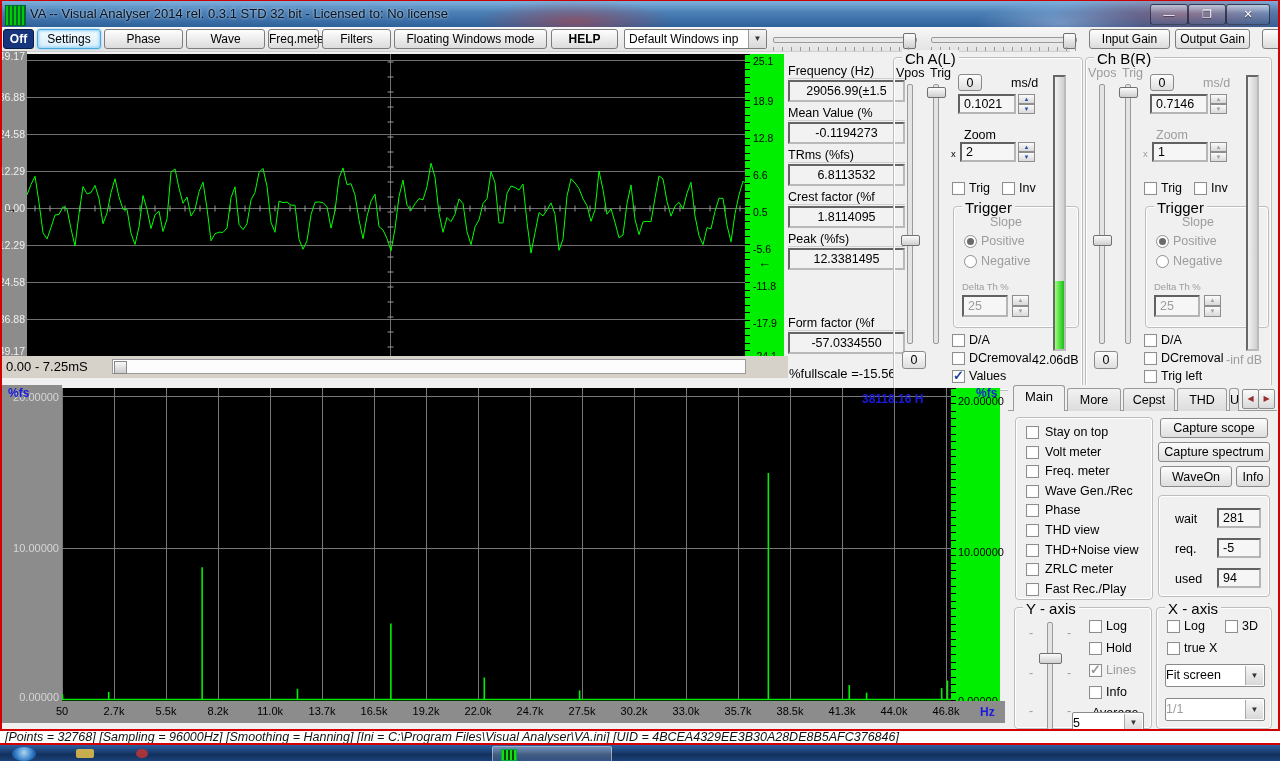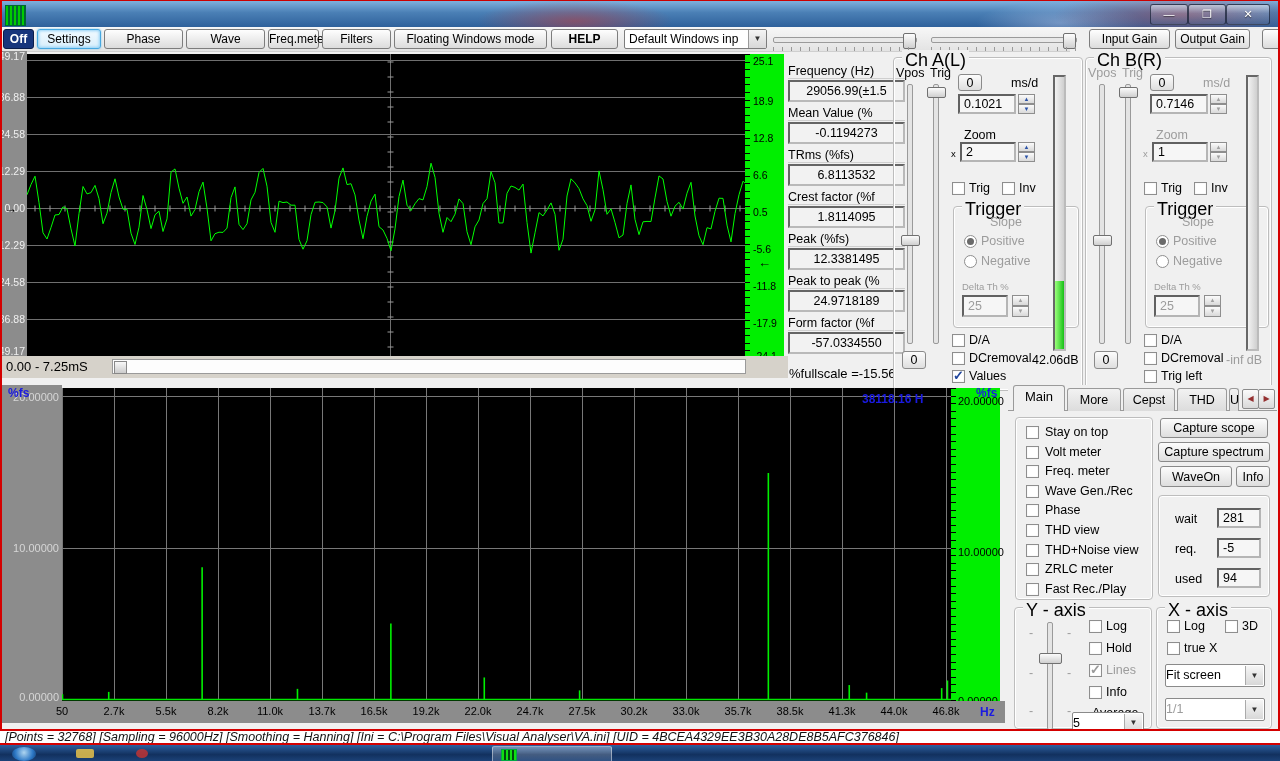--- a/index.html
+++ b/index.html
@@ -54,21 +54,21 @@
   #scope-scroll .thumb{position:absolute;left:1px;top:1px;width:11px;height:11px;background:linear-gradient(#f8f8f8,#ccc);border:1px solid #888;}
   #fullscale-label{position:absolute;left:789px;top:366px;font-size:13px;color:#000;white-space:nowrap;}
   
   #meas{position:absolute;left:788px;top:60px;width:117px;height:326px;overflow:hidden;}
   .meas-block{position:absolute;left:0;width:117px;}
   .meas-lbl{font-size:12.5px;color:#000;white-space:nowrap;overflow:hidden;border-bottom:1px solid #cfcfcf;}
   .meas-fld{margin-top:1px;height:18px;background:#f2f2f2;border:2px inset #b9b9b9;font-size:12.5px;
     text-align:center;line-height:18px;white-space:nowrap;overflow:hidden;}
   
   .gb{position:absolute;border:1px solid #bdbdbd;border-radius:4px;box-shadow:0 0 0 1px #fff inset;box-sizing:border-box;}
-  .gbt{position:absolute;top:-8px;left:8px;background:#f0f0f0;padding:0 3px;font-size:18px;color:#000;white-space:nowrap;}
+  .gbt{position:absolute;top:-8px;left:8px;background:#f0f0f0;padding:0 3px;font-size:15px;color:#000;white-space:nowrap;}
   .lbl{position:absolute;font-size:12.5px;color:#000;white-space:nowrap;}
   .dim{color:#9c9c9c;}
   .small{font-size:9.5px;}
   .fld{position:absolute;background:#f6f6f6;border:2px inset #b5b5b5;font-size:12.5px;line-height:16px;
        padding-left:4px;box-sizing:border-box;white-space:nowrap;overflow:hidden;}
   .spin{position:absolute;width:17px;}
   .spin div{height:50%;background:linear-gradient(#fbfbfb,#d9d9d9);border:1px solid #8e8e8e;box-sizing:border-box;
       font-size:6px;line-height:8px;text-align:center;color:#2b53a8;}
   .spin.dis div{color:#a0a0a0;}
   .cb{position:absolute;width:13px;height:13px;background:#fff;border:1px solid #8e8e8e;box-shadow:0 0 1px #ccc inset;box-sizing:border-box;}
@@ -118,20 +118,21 @@
   #task-active .ic{position:absolute;left:8px;top:2px;width:14px;height:10px;border:1px solid #0a4;
     background:repeating-linear-gradient(90deg,#1d1 0 2px,#041 2px 4px);}
 </style>
 </head>
 <body>
 
 <div id="win">
 
   <div id="titlebar">
     <div id="app-icon"></div>
+    <div id="title-text">VA -- Visual Analyser 2014 rel. 0.3.1 STD 32 bit - Licensed to: No license</div>
     <div class="winbtn" style="left:1150px;width:36px;">—</div>
     <div class="winbtn" style="left:1188px;width:36px;">❐</div>
     <div class="winbtn" style="left:1226px;width:42px;">✕</div>
   </div>
 
   <div id="toolbar">
     <div class="tbtn off" style="left:3px;width:31px;">Off</div>
     <div class="tbtn focus" style="left:37px;width:64px;">Settings</div>
     <div class="tbtn" style="left:104px;width:79px;">Phase</div>
     <div class="tbtn" style="left:186px;width:79px;">Wave</div>
@@ -288,24 +289,20 @@
         <div class="meas-fld">6.8113532</div>
       </div>
       <div class="meas-block" style="top:130px;">
         <div class="meas-lbl">Crest factor (%f</div>
         <div class="meas-fld">1.8114095</div>
       </div>
       <div class="meas-block" style="top:172px;">
         <div class="meas-lbl">Peak (%fs)</div>
         <div class="meas-fld">12.3381495</div>
       </div>
-      <div class="meas-block" style="top:214px;">
-        <div class="meas-lbl">Peak to peak (%</div>
-        <div class="meas-fld">24.9718189</div>
-      </div>
       <div class="meas-block" style="top:256px;">
         <div class="meas-lbl">Form factor (%f</div>
         <div class="meas-fld">-57.0334550</div>
       </div>
     </div>
 
   <div class="gb" style="left:893px;top:57px;width:190px;height:334px;">
     <span class="gbt">Ch A(L)</span>
     <span class="lbl" style="left:2px;top:8px;">Vpos</span>
     <span class="lbl" style="left:36px;top:8px;">Trig</span>

